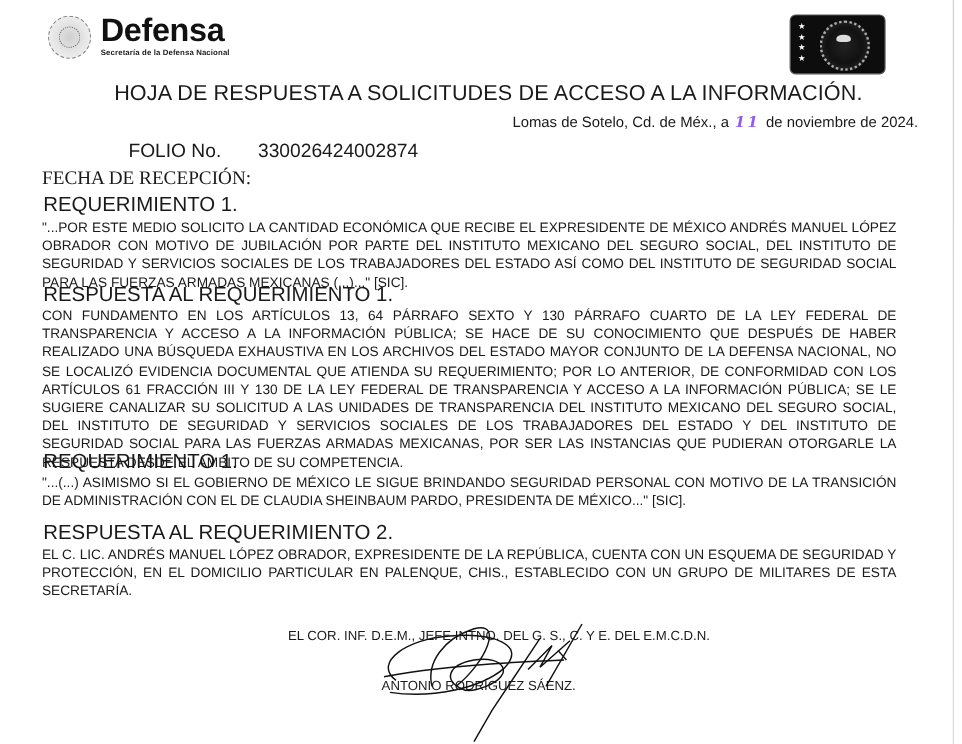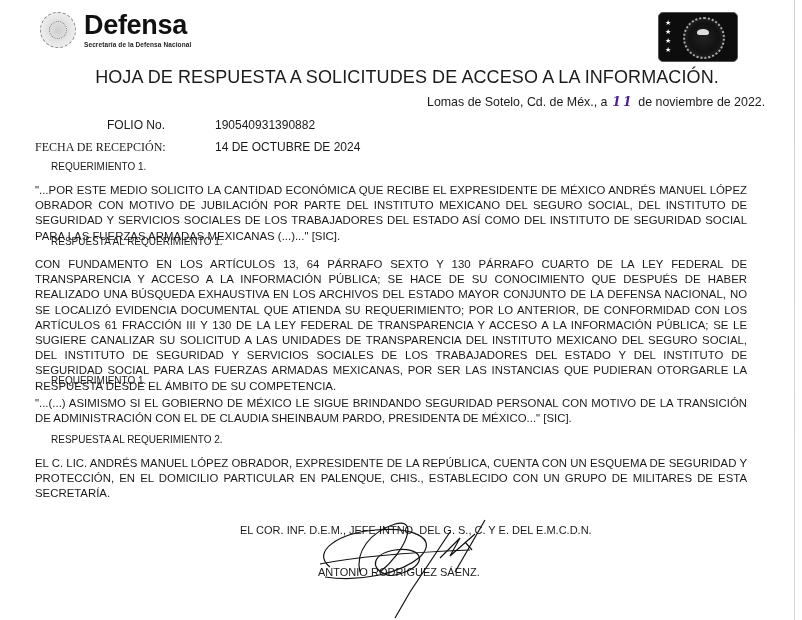--- a/index.html
+++ b/index.html
@@ -13,21 +13,21 @@
       position: relative;
       overflow: hidden;
       font-family: "Liberation Sans", "DejaVu Sans", sans-serif;
       color: #1a1a1a;
     }
     .page { position: absolute; inset: 0; }
 
     
     .logo-left {
       position: absolute; left: 40px; top: 12px;
-      display: flex; align-items: flex-start; gap: 8px;
+      display: flex; align-items: flex-end; gap: 8px;
     }
     .seal {
       width: 34px; height: 34px; border-radius: 50%;
       border: 1px dashed #888; background: radial-gradient(circle, #cfcfcf 0%, #e9e9e9 60%, #f5f5f5 100%);
       position: relative;
     }
     .seal::after {
       content: ""; position: absolute; left: 8px; top: 8px; width: 16px; height: 16px;
       border-radius: 50%; border: 1px dotted #777;
     }
@@ -69,33 +69,33 @@
       text-align: center; font-size: 18px; letter-spacing: 0.1px;
       padding-left: 12px;
     }
 
     .dateline {
       position: absolute; left: 427px; top: 94px; font-size: 12.4px; white-space: nowrap;
     }
     .hand-day {
       display: inline-block; width: 24px; text-align: center;
       font-family: "DejaVu Serif", serif; font-style: italic; font-weight: bold;
-      color: #4c1d95; letter-spacing: 2px;
+      color: #8b5cf6; letter-spacing: 2px;
     }
 
     .meta-row {
-      position: absolute; font-size: 12px; white-space: nowrap;
+      position: absolute; font-size: 16px; white-space: nowrap;
     }
     .meta-label-folio { left: 107px; top: 118px; }
     .meta-value-folio { left: 215px; top: 118px; }
     .meta-label-fecha { left: 35px; top: 140px; font-family: Liberation Serif, serif; }
     .meta-value-fecha { left: 215px; top: 140px; }
 
     .section-label {
-      position: absolute; left: 51px; font-size: 10px; white-space: nowrap;
+      position: absolute; left: 36px; font-size: 17px; white-space: nowrap;
     }
 
     .para {
       position: absolute; left: 35px; width: 712px;
       font-size: 11.4px; line-height: 15.2px;
       text-align: justify; text-align-last: left;
       letter-spacing: 0px;
     }
     .signer-title {
       position: absolute; left: 240px; top: 524px; font-size: 11px; white-space: nowrap;
@@ -130,27 +130,26 @@
     <div class="emblem"></div>
   </div>
 
   <div class="right-rule"></div>
 
   <div class="doc-title">HOJA DE RESPUESTA A SOLICITUDES DE ACCESO A LA INFORMACIÓN.</div>
 
   <div class="dateline">
     <span>Lomas de Sotelo, Cd. de Méx., a</span>
     <span class="hand-day">11</span>
-    <span>de noviembre de 2022.</span>
+    <span>de noviembre de 2024.</span>
   </div>
 
   <div class="meta-row meta-label-folio">FOLIO No.</div>
-  <div class="meta-row meta-value-folio">190540931390882</div>
+  <div class="meta-row meta-value-folio">330026424002874</div>
   <div class="meta-row meta-label-fecha">FECHA DE RECEPCIÓN:</div>
-  <div class="meta-row meta-value-fecha">14 DE OCTUBRE DE 2024</div>
 
   <div class="section-label" style="top:161px;">REQUERIMIENTO 1.</div>
   <div class="para" style="top:183px;">"...POR ESTE MEDIO SOLICITO LA CANTIDAD ECONÓMICA QUE RECIBE EL EXPRESIDENTE DE MÉXICO ANDRÉS MANUEL LÓPEZ OBRADOR CON MOTIVO DE JUBILACIÓN POR PARTE DEL INSTITUTO MEXICANO DEL SEGURO SOCIAL, DEL INSTITUTO DE SEGURIDAD Y SERVICIOS SOCIALES DE LOS TRABAJADORES DEL ESTADO ASÍ COMO DEL INSTITUTO DE SEGURIDAD SOCIAL PARA LAS FUERZAS ARMADAS MEXICANAS (...)..." [SIC].</div>
 
   <div class="section-label" style="top:236px;">RESPUESTA AL REQUERIMIENTO 1.</div>
   <div class="para" style="top:257px;">CON FUNDAMENTO EN LOS ARTÍCULOS 13, 64 PÁRRAFO SEXTO Y 130 PÁRRAFO CUARTO DE LA LEY FEDERAL DE TRANSPARENCIA Y ACCESO A LA INFORMACIÓN PÚBLICA; SE HACE DE SU CONOCIMIENTO QUE DESPUÉS DE HABER REALIZADO UNA BÚSQUEDA EXHAUSTIVA EN LOS ARCHIVOS DEL ESTADO MAYOR CONJUNTO DE LA DEFENSA NACIONAL, NO SE LOCALIZÓ EVIDENCIA DOCUMENTAL QUE ATIENDA SU REQUERIMIENTO; POR LO ANTERIOR, DE CONFORMIDAD CON LOS ARTÍCULOS 61 FRACCIÓN III Y 130 DE LA LEY FEDERAL DE TRANSPARENCIA Y ACCESO A LA INFORMACIÓN PÚBLICA; SE LE SUGIERE CANALIZAR SU SOLICITUD A LAS UNIDADES DE TRANSPARENCIA DEL INSTITUTO MEXICANO DEL SEGURO SOCIAL, DEL INSTITUTO DE SEGURIDAD Y SERVICIOS SOCIALES DE LOS TRABAJADORES DEL ESTADO Y DEL INSTITUTO DE SEGURIDAD SOCIAL PARA LAS FUERZAS ARMADAS MEXICANAS, POR SER LAS INSTANCIAS QUE PUDIERAN OTORGARLE LA RESPUESTA DESDE EL ÁMBITO DE SU COMPETENCIA.</div>
 
   <div class="section-label" style="top:375px;">REQUERIMIENTO 1.</div>
   <div class="para" style="top:396px;">"...(...) ASIMISMO SI EL GOBIERNO DE MÉXICO LE SIGUE BRINDANDO SEGURIDAD PERSONAL CON MOTIVO DE LA TRANSICIÓN DE ADMINISTRACIÓN CON EL DE CLAUDIA SHEINBAUM PARDO, PRESIDENTA DE MÉXICO..." [SIC].</div>
 

